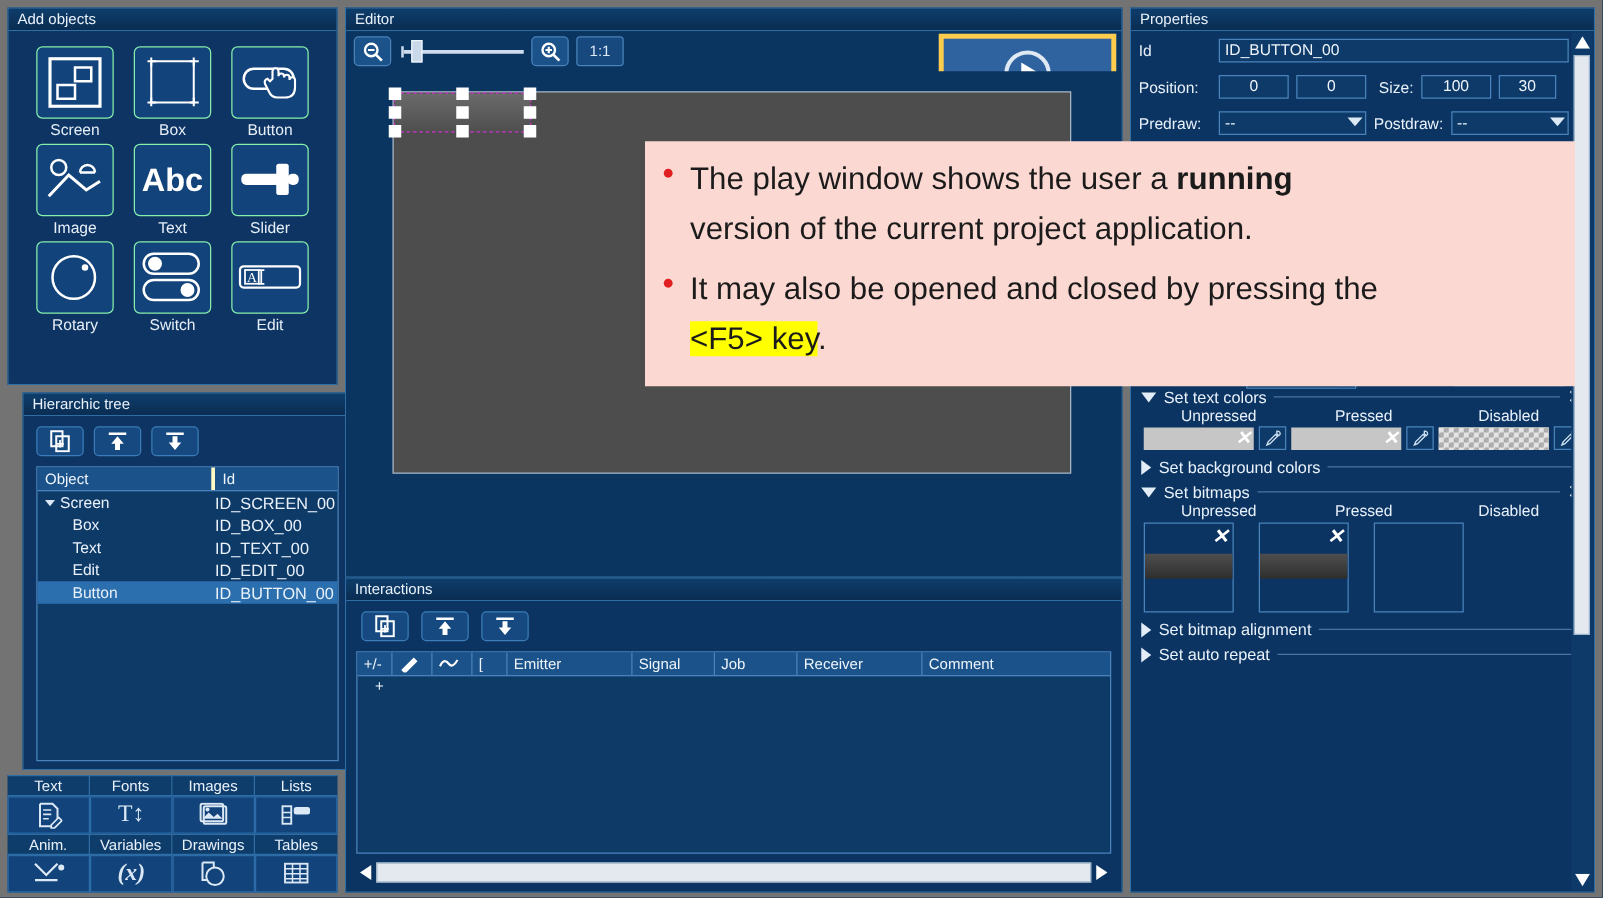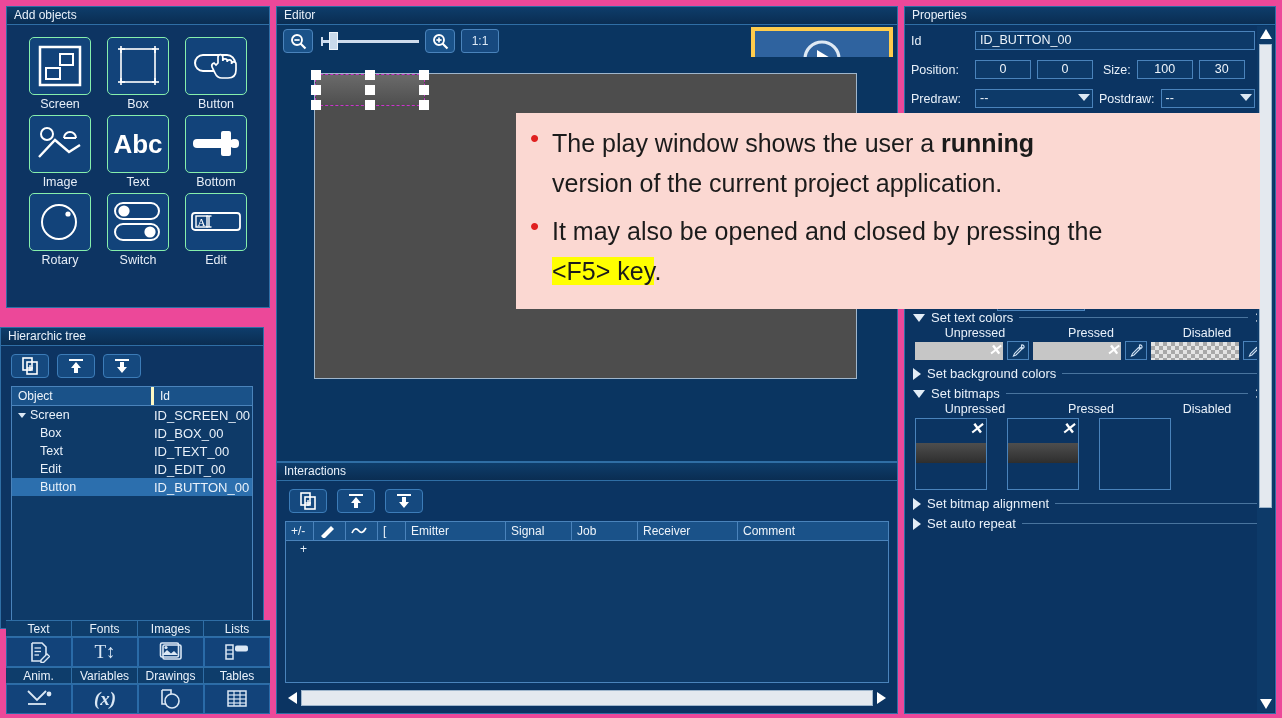--- a/index.html
+++ b/index.html
@@ -2,21 +2,21 @@
 <html><head>
 <meta charset="utf-8">
 <style>
   * { box-sizing: border-box; margin: 0; padding: 0; }
   html, body {
     width: 1282px; height: 718px;
     background: #0a2d52;
     font-family: "Liberation Sans", sans-serif;
     overflow: hidden;
   }
-  #root { position: relative; width: 1282px; height: 718px; background: #ec4899; }
+  #root { position: relative; width: 1282px; height: 718px; background: #737373; }
 
   
   .panel { position: absolute; background: #0b3257; border: 1px solid #2f6ea5; }
   .panel-title {
     height: 18px; line-height: 17px;
     background: linear-gradient(to bottom, #0e3d6b 0%, #0a2d52 100%);
     color: #e9f1fa; font-size: 12px; padding-left: 7px;
     border-bottom: 1px solid #2f6ea5;
     white-space: nowrap;
   }
@@ -32,21 +32,21 @@
   .obj-cell { display: flex; flex-direction: column; align-items: center; }
   .obj-tile {
     width: 62px; height: 58px;
     background: #12437a; border: 1px solid #86efac; border-radius: 5px;
     display: flex; align-items: center; justify-content: center;
   }
   .obj-label { color: #e6eef8; font-size: 12.5px; margin-top: 2px; }
   .abc-glyph { color:#fff; font-size:26px; font-weight:700; letter-spacing:0px; line-height:1; }
 
   
-  #hier-tree { left: 0; top: 314px; width: 264px; height: 302px; margin-top: 13px; }
+  #hier-tree { left: 18px; top: 314px; width: 264px; height: 302px; }
   #hier-tree .panel-body { background: #0d3462; }
   .tool-row { padding: 8px 10px 6px 10px; display: flex; gap: 8px; }
   .tbtn {
     width: 38px; height: 24px; background: #15497f;
     border: 1px solid #3c7cb8; border-radius: 4px;
     display: flex; align-items: center; justify-content: center;
   }
   .tree-box {
     margin: 2px 10px 0 10px; height: 236px;
     background: #0e3a68; border: 1px solid #4a83bb;
@@ -263,21 +263,21 @@
         </div>
 
         <div class="obj-cell">
           <div class="obj-tile">
             <svg width="50" height="34" viewBox="0 0 50 34">
                 <rect x="2" y="12" width="36" height="9" rx="4" fill="#fff"></rect>
                 <rect x="30" y="4" width="10" height="25" rx="2" fill="#fff"></rect>
                 <rect x="39" y="12" width="9" height="9" rx="4" fill="#fff"></rect>
               </svg>
           </div>
-          <div class="obj-label">Bottom</div>
+          <div class="obj-label">Slider</div>
         </div>
 
         <div class="obj-cell">
           <div class="obj-tile">
             <svg width="44" height="42" viewBox="0 0 44 42">
                 <circle cx="21" cy="21" r="17" fill="none" stroke="#fff" stroke-width="2"></circle>
                 <circle cx="30" cy="13" r="2.6" fill="#fff"></circle>
               </svg>
           </div>
           <div class="obj-label">Rotary</div>

